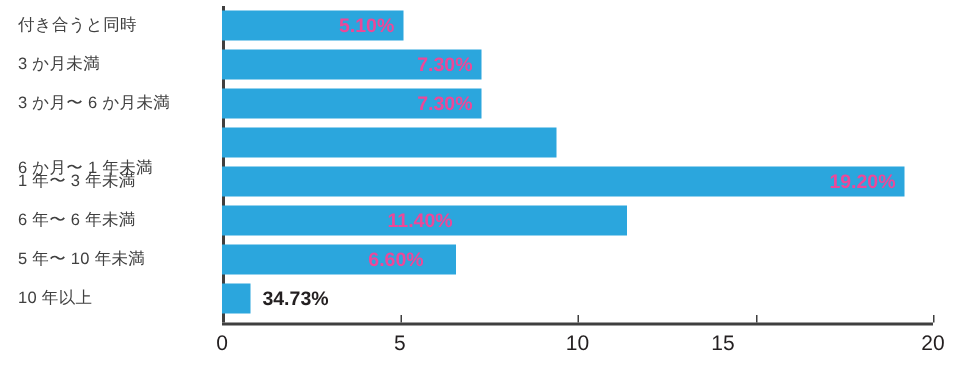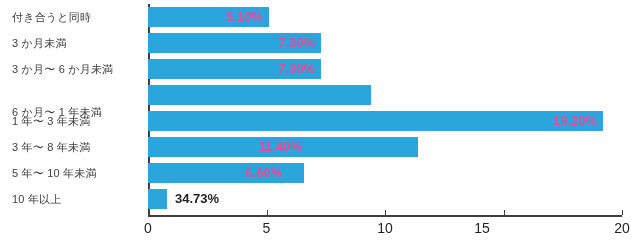--- a/index.html
+++ b/index.html
@@ -124,21 +124,21 @@
 <body>
 
 <div id="chart-root">
 
   <div class="cat-labels">
       <div class="cat-label" style="top: 4px;">付き合うと同時</div>
       <div class="cat-label" style="top: 30px;">3 か月未満</div>
       <div class="cat-label" style="top: 56px;">3 か月〜 6 か月未満</div>
       <div class="cat-label" style="top: 88px; margin-top: 11px;">6 か月〜 1 年未満</div>
       <div class="cat-label" style="top: 108px;">1 年〜 3 年未満</div>
-      <div class="cat-label" style="top: 134px;">3 年〜 8 年未満</div>
+      <div class="cat-label" style="top: 134px;">6 年〜 6 年未満</div>
       <div class="cat-label" style="top: 160px;">5 年〜 10 年未満</div>
       <div class="cat-label" style="top: 186px;">10 年以上</div>
     </div>
 
   <div class="plot">
     <div class="axis-y-line"></div>
   <div class="bar-row" style="top: 4px; width: 474px;">
         <div class="bar" style="width: 120.87px; background: rgb(43, 166, 221);"></div>
         <div class="bar-value inside" style="left: 0px; width: 120.87px; text-align: right; box-sizing: border-box; padding-right: 6px;">5.10%</div>
       </div>

